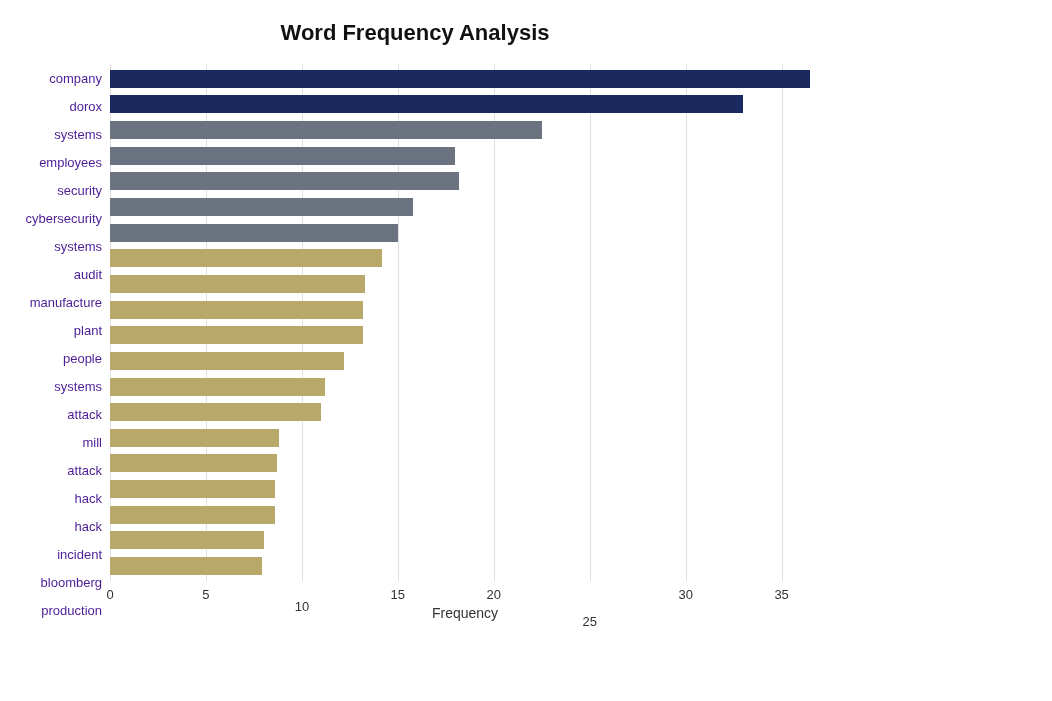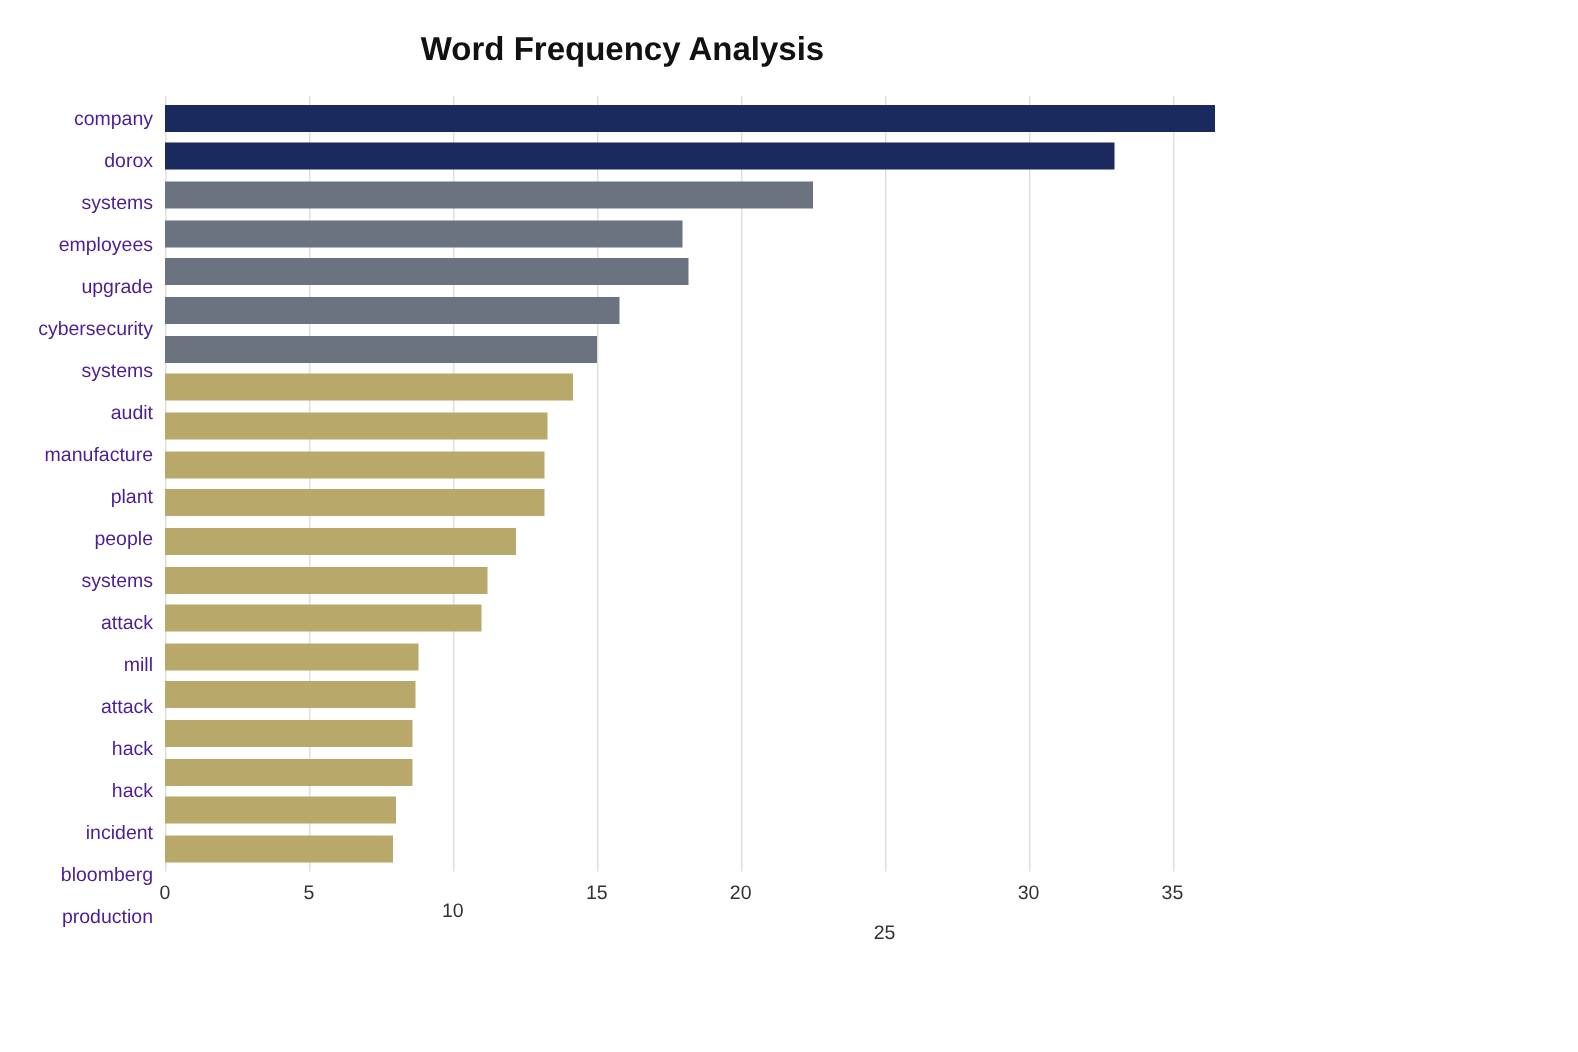--- a/index.html
+++ b/index.html
@@ -116,21 +116,21 @@
 <body>
 
 <div class="chart-container">
   <div class="chart-title">Word Frequency Analysis</div>
   <div class="chart-area">
     <div class="y-axis" id="y-axis">
         <div class="y-label">company</div>
         <div class="y-label">dorox</div>
         <div class="y-label">systems</div>
         <div class="y-label">employees</div>
-        <div class="y-label">upgrade</div>
+        <div class="y-label">security</div>
         <div class="y-label">cybersecurity</div>
         <div class="y-label">systems</div>
         <div class="y-label">audit</div>
         <div class="y-label">manufacture</div>
         <div class="y-label">plant</div>
         <div class="y-label">people</div>
         <div class="y-label">systems</div>
         <div class="y-label">attack</div>
         <div class="y-label">mill</div>
         <div class="y-label">attack</div>
@@ -219,16 +219,17 @@
         <div class="x-axis-labels" id="x-axis-labels" style="height:20px; position:relative;">
             <span class="x-tick" style="left: 0%;">0</span>
             <span class="x-tick" style="left: 13.5135%;">5</span>
             <span class="x-tick" style="left: 27.027%; margin-top: 12px;">10</span>
             <span class="x-tick" style="left: 40.5405%;">15</span>
             <span class="x-tick" style="left: 54.0541%;">20</span>
             <span class="x-tick" style="left: 67.5676%; margin-top: 27px;">25</span>
             <span class="x-tick" style="left: 81.0811%;">30</span>
             <span class="x-tick" style="left: 94.5946%; text-align: right;">35</span>
           </div>
+        <div class="x-axis-title">Frequency</div>
       </div>
     </div>
   </div>
 </div>
 
 </body></html>

